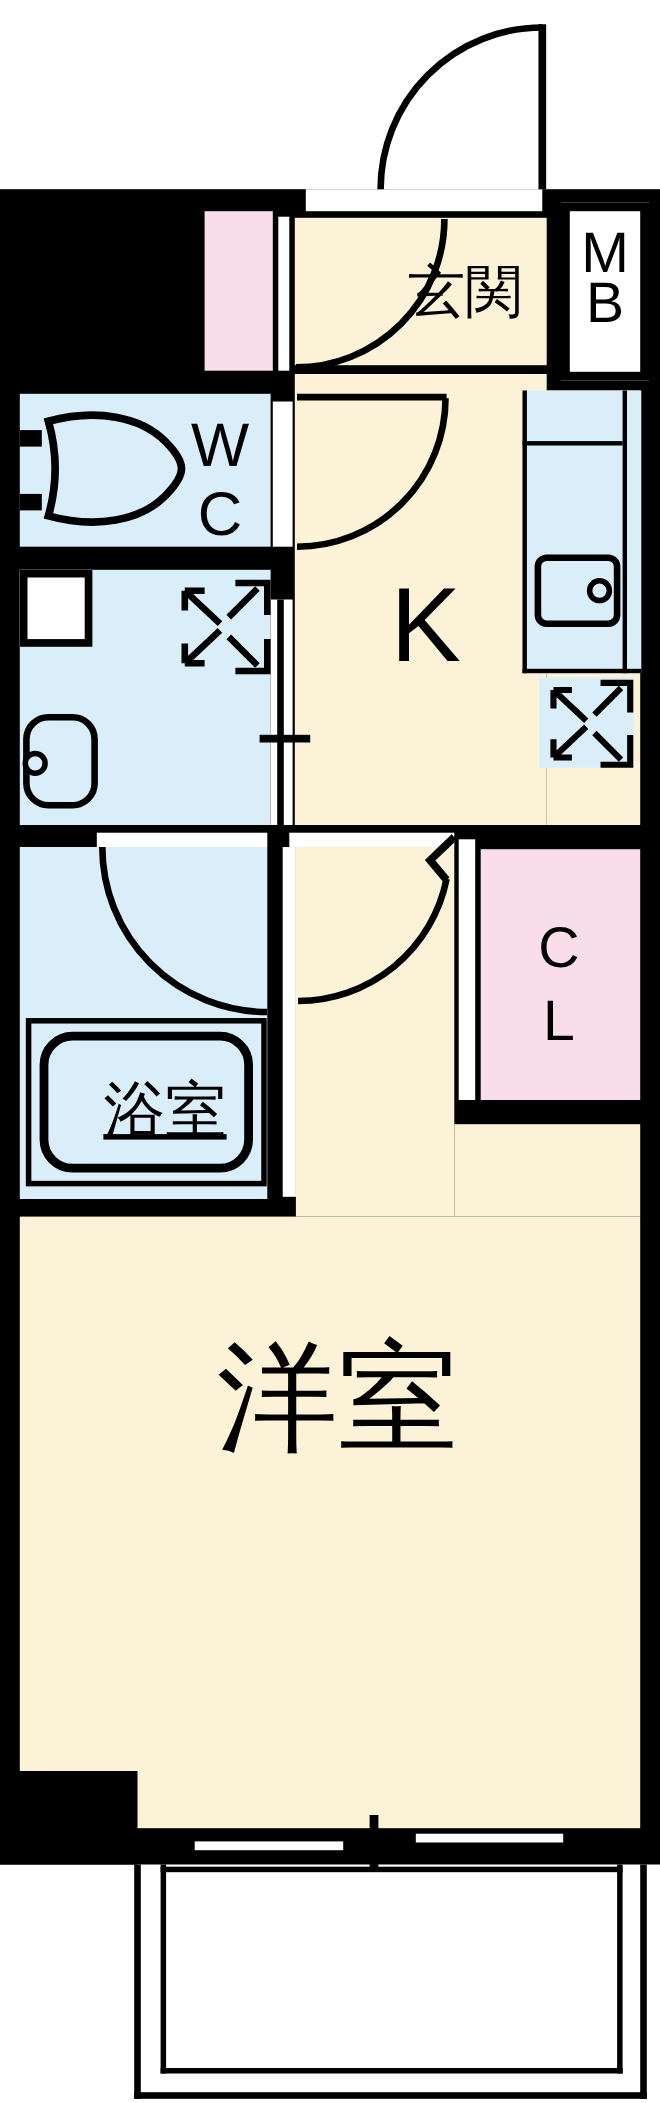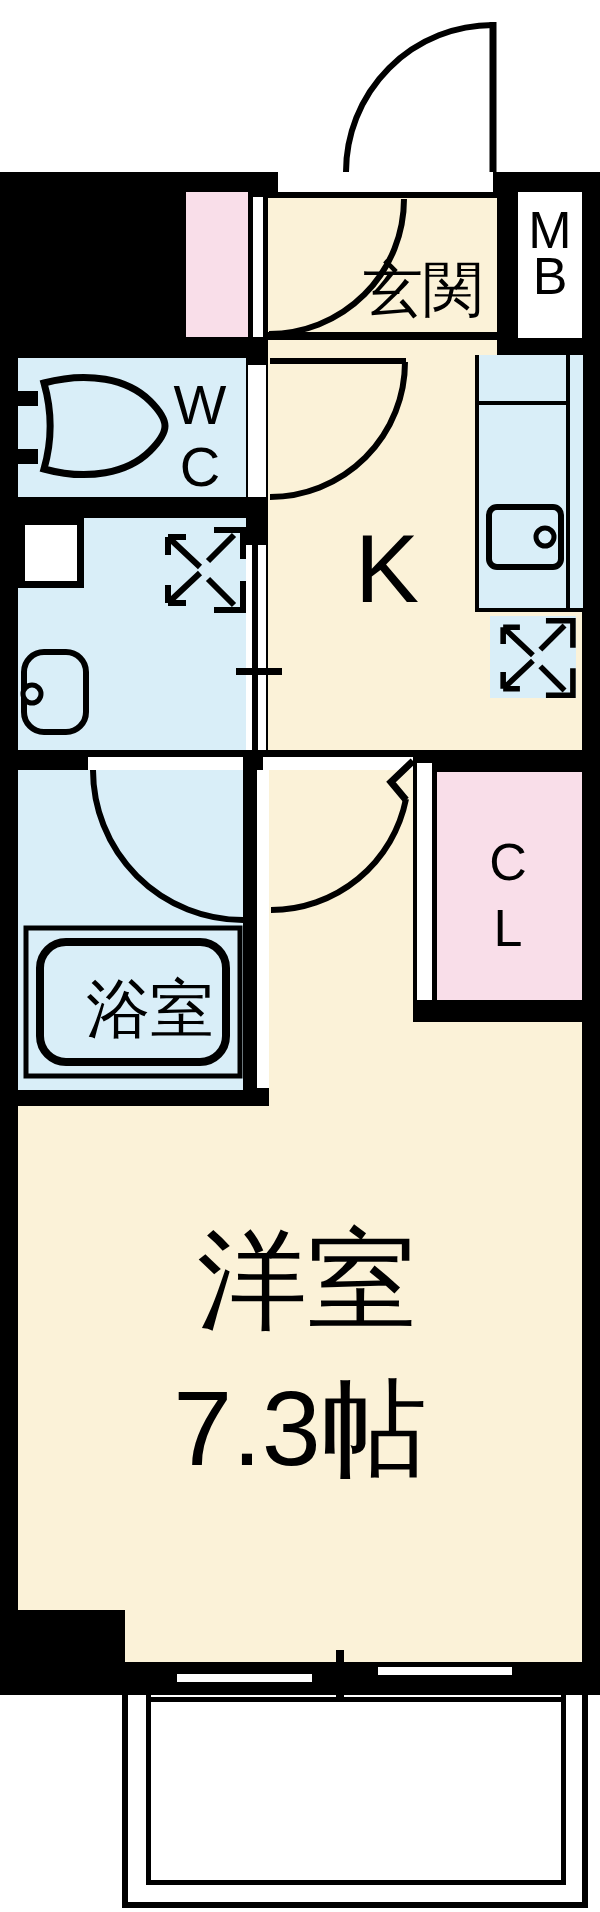--- a/index.html
+++ b/index.html
@@ -126,39 +126,38 @@
 
     <g fill="none" stroke="#000">
       <rect x="489" y="507" width="72" height="60" rx="8" stroke-width="6"></rect>
       <circle cx="545" cy="537" r="9" stroke-width="5"></circle>
     </g>
 
     <use href="#fan-symbol" transform="translate(156,527)"></use>
     <use href="#fan-symbol" transform="translate(492,618) scale(0.93)"></use>
   </svg>
 
-  <div class="label" style="left:423px;top:266px;font-size:60px;margin-top:24px;">玄関</div>
+  <div class="label" style="left:423px;top:266px;font-size:52px;">玄関</div>
 
   <div class="label stack" style="left:550px;top:253px;font-size:52px;line-height:46px;">
     <span>M</span>
     <span>B</span>
   </div>
 
   <div class="label stack" style="left:200px;top:436px;font-size:56px;line-height:62px;">
     <span>W</span>
     <span>C</span>
   </div>
 
 
   <div class="label" style="left:387px;top:569px;font-size:96px;">K</div>
 
   <div class="label stack" style="left:508px;top:895px;font-size:52px;line-height:66px;">
     <span>C</span>
     <span>L</span>
   </div>
 
-  <div class="label" style="left:150px;top:1009px;font-size:64px;">浴室</div>
+  <div class="label" style="left:150px;top:1009px;font-size:56px;text-decoration:underline;">浴室</div>
 
-  <div class="label" style="left:307px;top:1280px;font-size:110px;">洋室</div>
-  <div class="label" style="left:300px;top:1428px;font-size:106px;">7.3帖</div>
+  <div class="label" style="left:307px;top:1280px;font-size:110px;font-family:Liberation Mono, monospace;">洋室</div>
 
 
 </div>
 
 </body></html>

